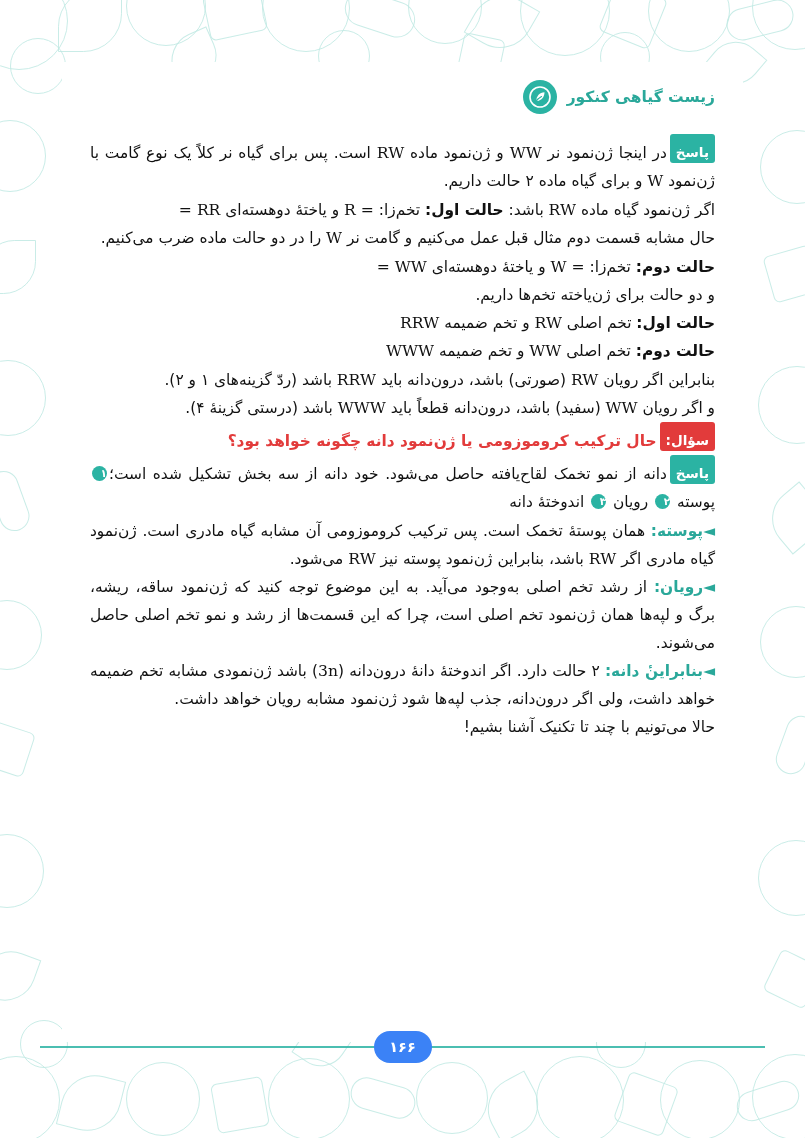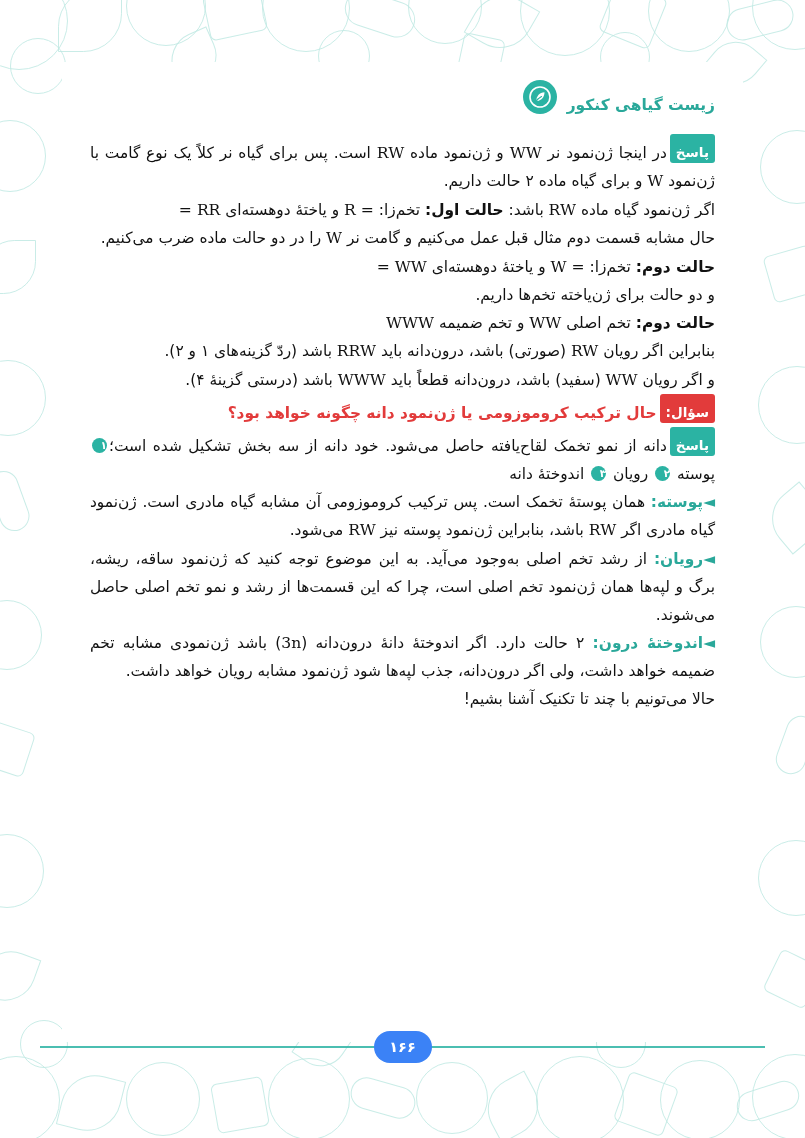--- a/index.html
+++ b/index.html
@@ -56,21 +56,21 @@
     background: #ffffff;
     border-radius: 2px;
   }
 
   
   .header {
     position: absolute;
     right: 28px;
     top: 18px;
     display: flex;
-    align-items: flex-end;
+    align-items: center;
     gap: 10px;
     direction: rtl;
   }
   .header-title {
     font-size: 15.5px;
     font-weight: bold;
     color: #2aa89a;
     letter-spacing: 0;
   }
   .header-badge {
@@ -263,20 +263,23 @@
       </p>
 
       <p class="para">
         <b class="lbl">حالت دوم:</b><span> تخم‌زا: </span><span class="ltr">W =</span><span>  و یاختهٔ دوهسته‌ای </span><span class="ltr">= WW</span>
       </p>
 
       <p class="para">
         <span>و دو حالت برای ژن‌یاخته تخم‌ها داریم.</span>
       </p>
 
+      <p class="para">
+        <b class="lbl">حالت اول:</b><span> تخم اصلی </span><span class="ltr">RW</span><span> و تخم ضمیمه </span><span class="ltr">RRW</span>
+      </p>
 
       <p class="para">
         <b class="lbl">حالت دوم:</b><span> تخم اصلی </span><span class="ltr">WW</span><span> و تخم ضمیمه </span><span class="ltr">WWW</span>
       </p>
 
       <p class="para">
         <span>بنابراین اگر رویان </span><span class="ltr">RW</span><span> (صورتی) باشد، درون‌دانه باید </span><span class="ltr">RRW</span><span> باشد (ردّ گزینه‌های ۱ و ۲).</span>
       </p>
 
       <p class="para">
@@ -293,21 +296,21 @@
 
       <p class="para">
         <span class="bullet">◄</span><b class="t">پوسته:</b><span> همان پوستهٔ تخمک است. پس ترکیب کروموزومی آن مشابه گیاه مادری است. ژن‌نمود گیاه مادری اگر </span><span class="ltr">RW</span><span> باشد، بنابراین ژن‌نمود پوسته نیز </span><span class="ltr">RW</span><span> می‌شود.</span>
       </p>
 
       <p class="para">
         <span class="bullet">◄</span><b class="t">رویان:</b><span> از رشد تخم اصلی به‌وجود می‌آید. به این موضوع توجه کنید که ژن‌نمود ساقه، ریشه، برگ و لپه‌ها همان ژن‌نمود تخم اصلی است، چرا که این قسمت‌ها از رشد و نمو تخم اصلی حاصل می‌شوند.</span>
       </p>
 
       <p class="para">
-        <span class="bullet">◄</span><b class="t">اندوختهٔ درون:</b><span> ۲ حالت دارد. اگر اندوختهٔ دانهٔ درون‌دانه (</span><span class="ltr">3n</span><span>)  باشد ژن‌نمودی مشابه تخم ضمیمه خواهد داشت، ولی اگر درون‌دانه، جذب لپه‌ها شود ژن‌نمود مشابه رویان خواهد داشت.</span>
+        <span class="bullet">◄</span><b class="t">بنابراینٔ دانه:</b><span> ۲ حالت دارد. اگر اندوختهٔ دانهٔ درون‌دانه (</span><span class="ltr">3n</span><span>)  باشد ژن‌نمودی مشابه تخم ضمیمه خواهد داشت، ولی اگر درون‌دانه، جذب لپه‌ها شود ژن‌نمود مشابه رویان خواهد داشت.</span>
       </p>
 
       <p class="para">
         <span>حالا می‌تونیم با چند تا تکنیک آشنا بشیم!</span>
       </p>
 
     </div>
   </div>
 
   <div class="footer-rule"></div>

